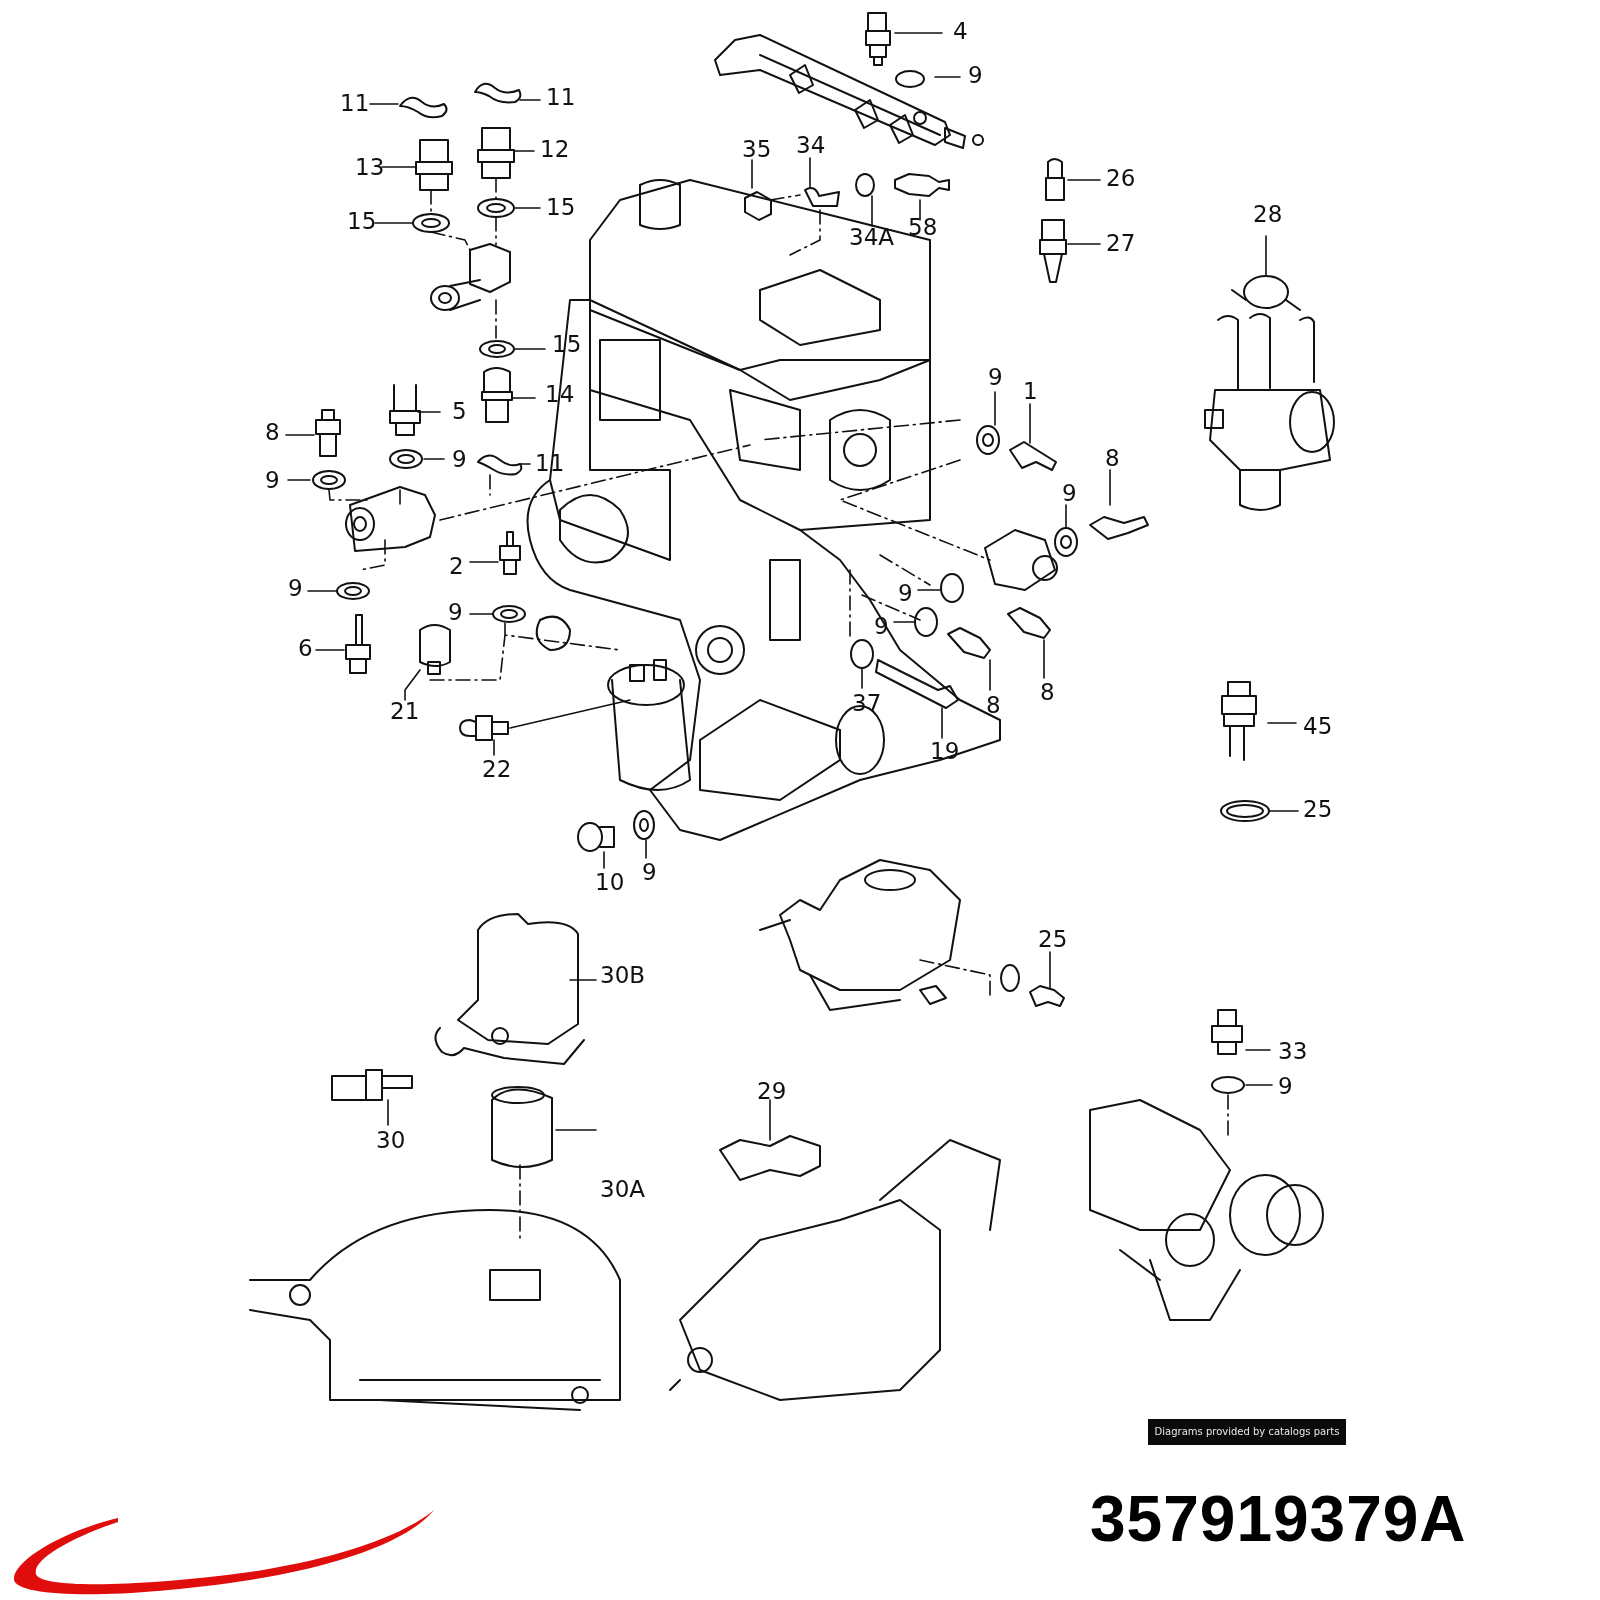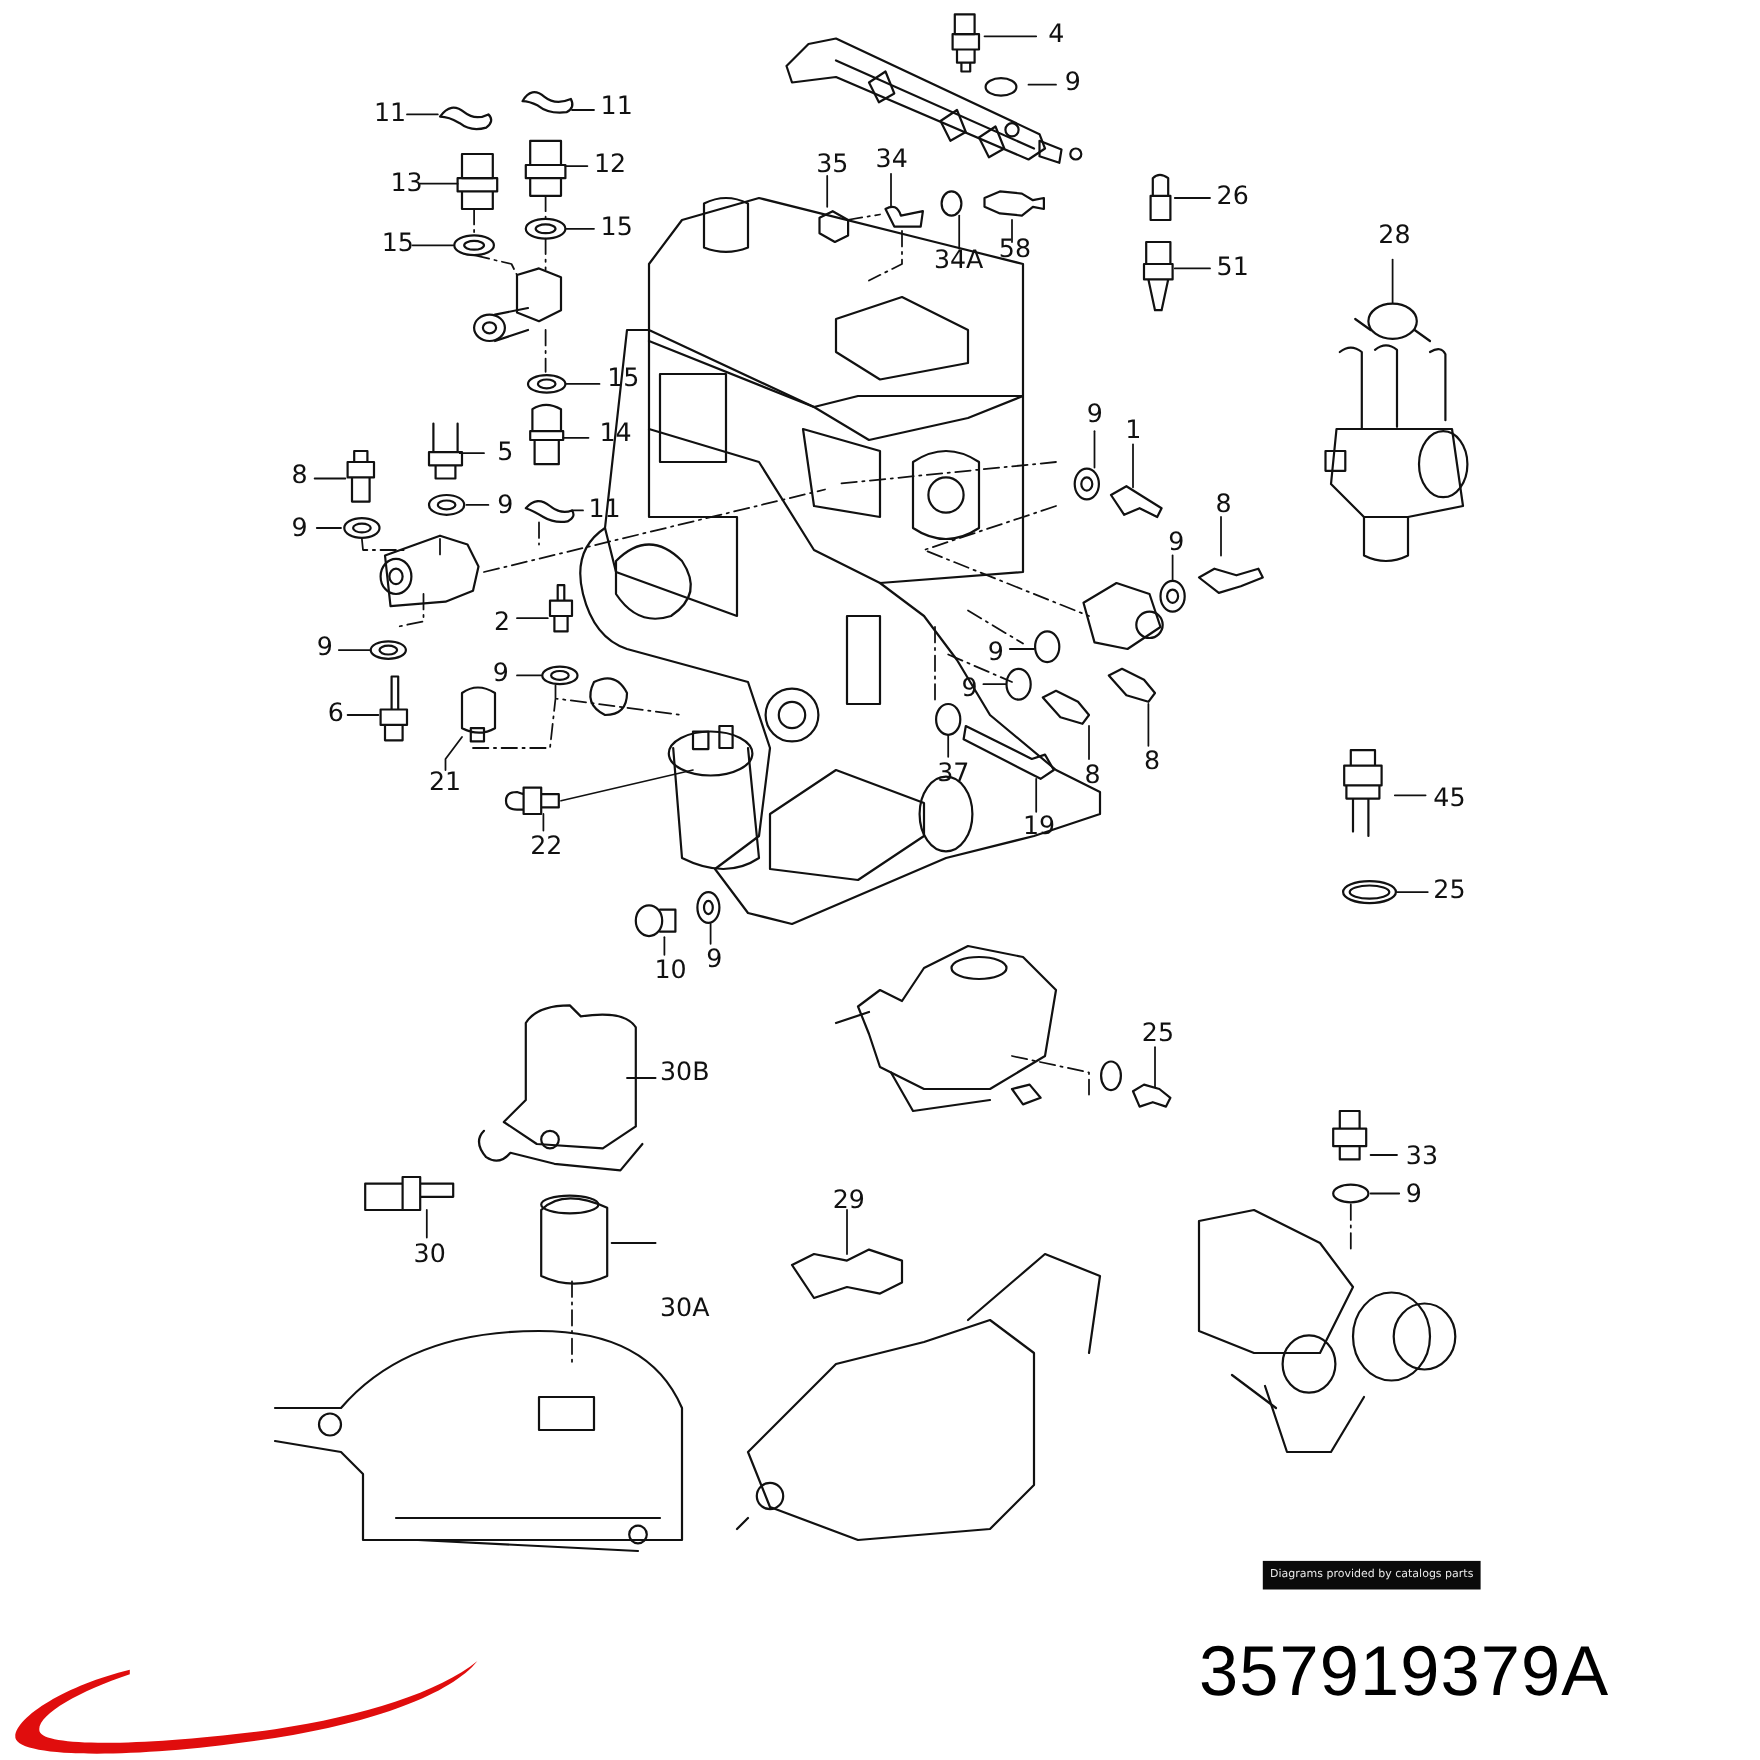--- a/index.html
+++ b/index.html
@@ -5,21 +5,21 @@
   html,body{margin:0;padding:0;background:#ffffff;}
   body{width:1600px;height:1600px;position:relative;overflow:hidden;font-family:"DejaVu Sans",sans-serif;}
   #stage{position:absolute;left:0;top:0;width:1600px;height:1600px;}
   svg.art{position:absolute;left:0;top:0;width:1600px;height:1600px;}
   .art *{fill:none;stroke:#111;stroke-width:2;stroke-linejoin:round;stroke-linecap:round;}
   .art .thin{stroke-width:1.5;}
   .art .dash{stroke-dasharray:14 5 2 5;stroke-width:1.6;}
   .art .leader{stroke-width:1.6;}
   .callout{position:absolute;font-family:"DejaVu Sans",sans-serif;font-size:23px;color:#111;line-height:1;white-space:nowrap;}
   .credit{position:absolute;left:1148px;top:1419px;width:198px;height:26px;background:#0a0a0a;color:#e8e8e8;font-family:"DejaVu Sans",sans-serif;font-size:10px;line-height:26px;text-align:center;}
-  .partno{position:absolute;left:1090px;top:1487px;font-family:"Liberation Sans",sans-serif;font-size:64px;color:#000;letter-spacing:1px;line-height:1;}
+  .partno{position:absolute;left:1090px;top:1487px;font-family:"Liberation Sans",sans-serif;font-size:64px;color:#000;letter-spacing:1px;line-height:1;font-weight:bold;}
   .brand{position:absolute;left:0;top:1440px;width:460px;height:160px;}
   .brand-text{position:absolute;left:113px;top:1449px;font-family:"Liberation Sans",sans-serif;font-weight:bold;font-size:96px;color:#e00d0d;letter-spacing:-3px;line-height:1;}
 </style>
 </head>
 <body>
 
 <div id="stage">
 
 <svg class="art" viewBox="0 0 1600 1600">
 
@@ -268,21 +268,21 @@
 <span class="callout" style="left:355px;top:156px">13</span>
 <span class="callout" style="left:540px;top:138px">12</span>
 <span class="callout" style="left:742px;top:138px">35</span>
 <span class="callout" style="left:796px;top:134px">34</span>
 <span class="callout" style="left:1106px;top:167px">26</span>
 <span class="callout" style="left:347px;top:210px">15</span>
 <span class="callout" style="left:546px;top:196px">15</span>
 <span class="callout" style="left:849px;top:226px">34A</span>
 <span class="callout" style="left:908px;top:216px">58</span>
 <span class="callout" style="left:1253px;top:203px">28</span>
-<span class="callout" style="left:1106px;top:232px">51</span>
+<span class="callout" style="left:1106px;top:232px">27</span>
 <span class="callout" style="left:552px;top:333px">15</span>
 <span class="callout" style="left:988px;top:366px">9</span>
 <span class="callout" style="left:1023px;top:380px">1</span>
 <span class="callout" style="left:545px;top:383px">14</span>
 <span class="callout" style="left:452px;top:400px">5</span>
 <span class="callout" style="left:265px;top:421px">8</span>
 <span class="callout" style="left:452px;top:448px">9</span>
 <span class="callout" style="left:535px;top:452px">11</span>
 <span class="callout" style="left:1105px;top:447px">8</span>
 <span class="callout" style="left:265px;top:469px">9</span>

